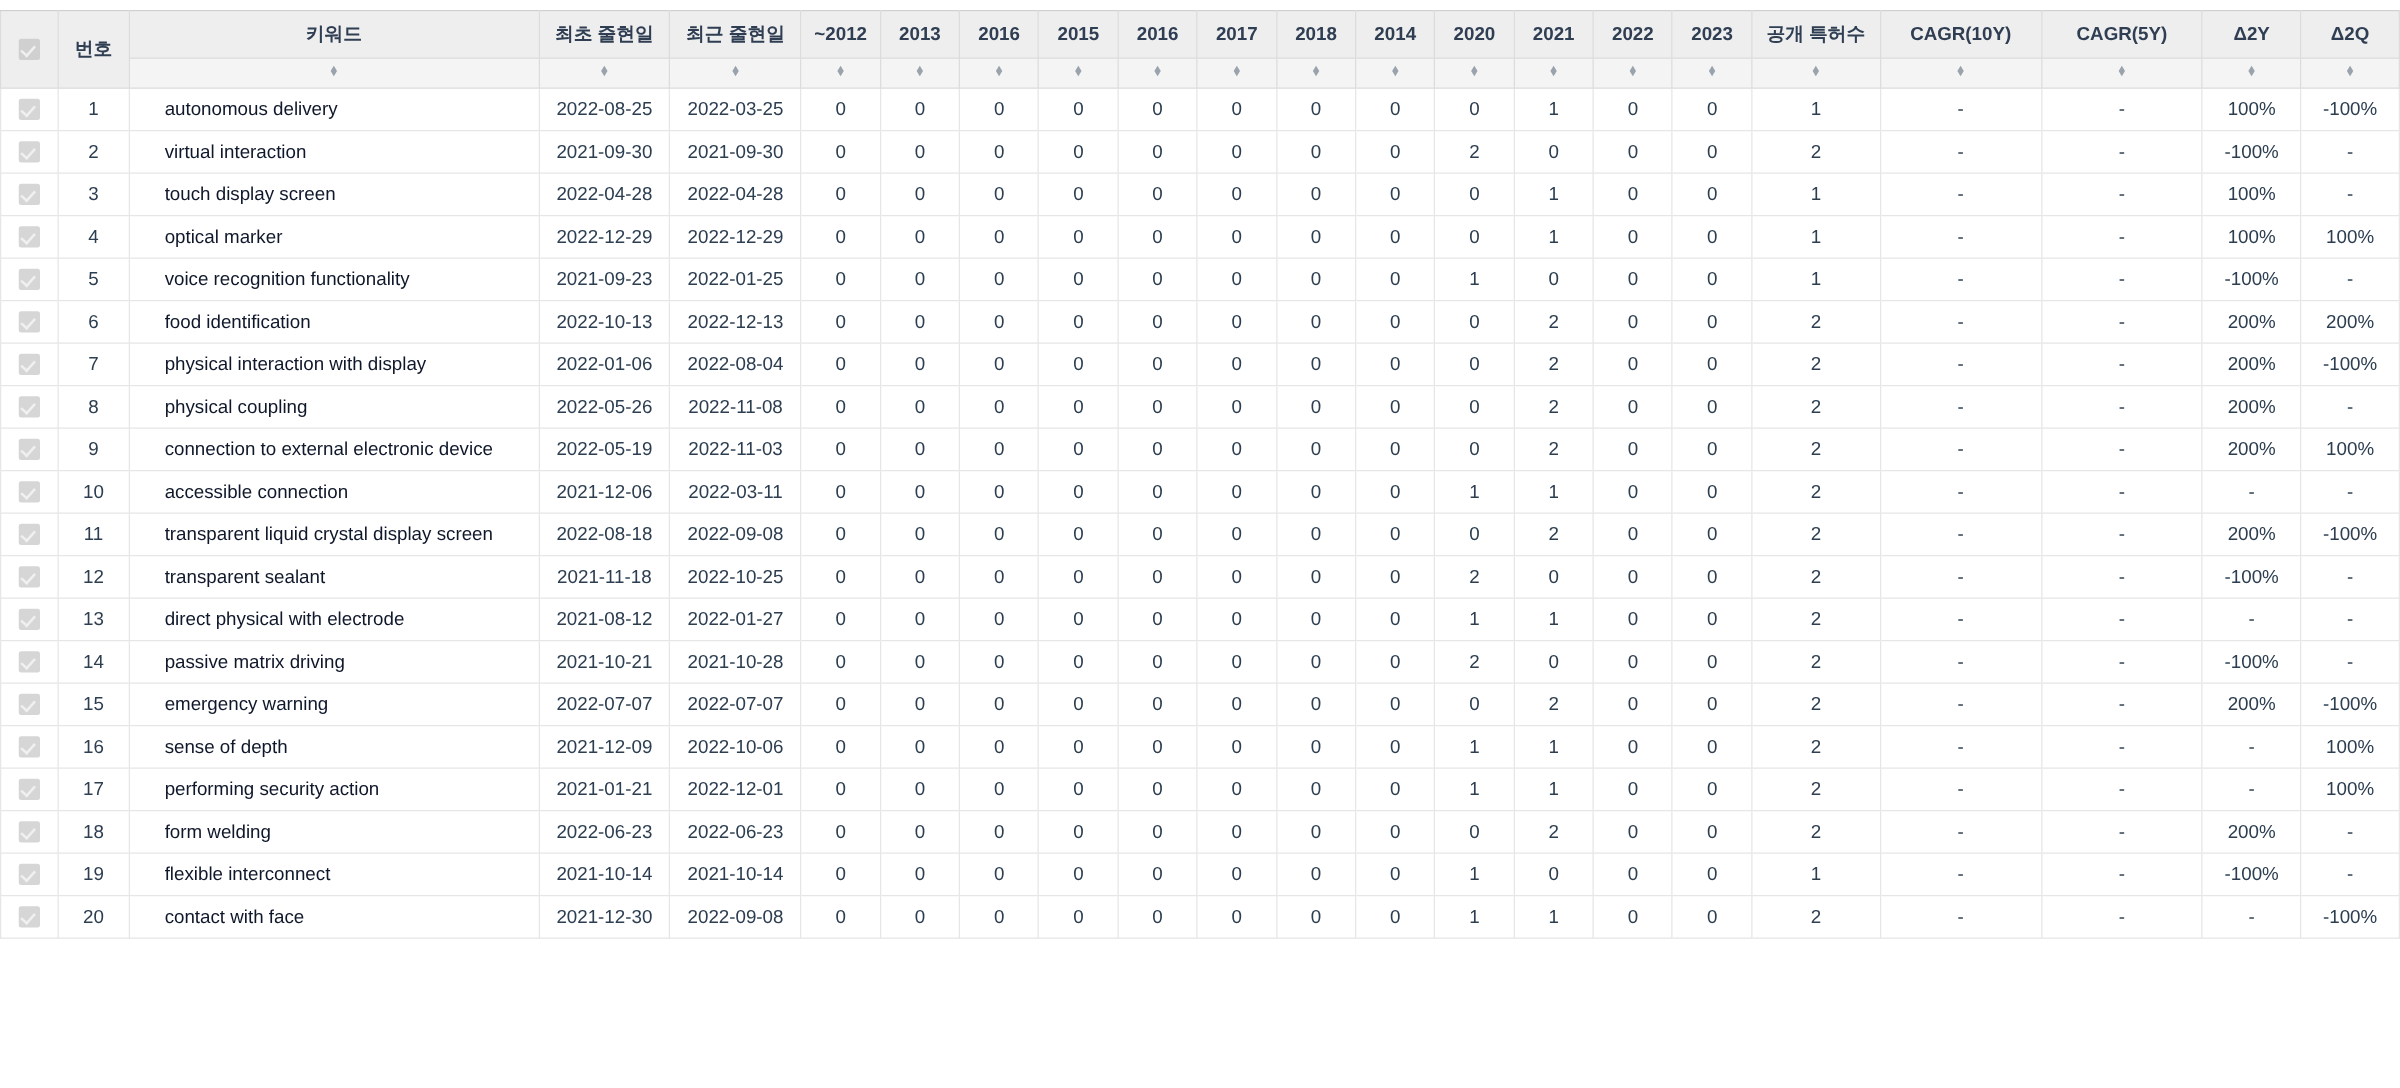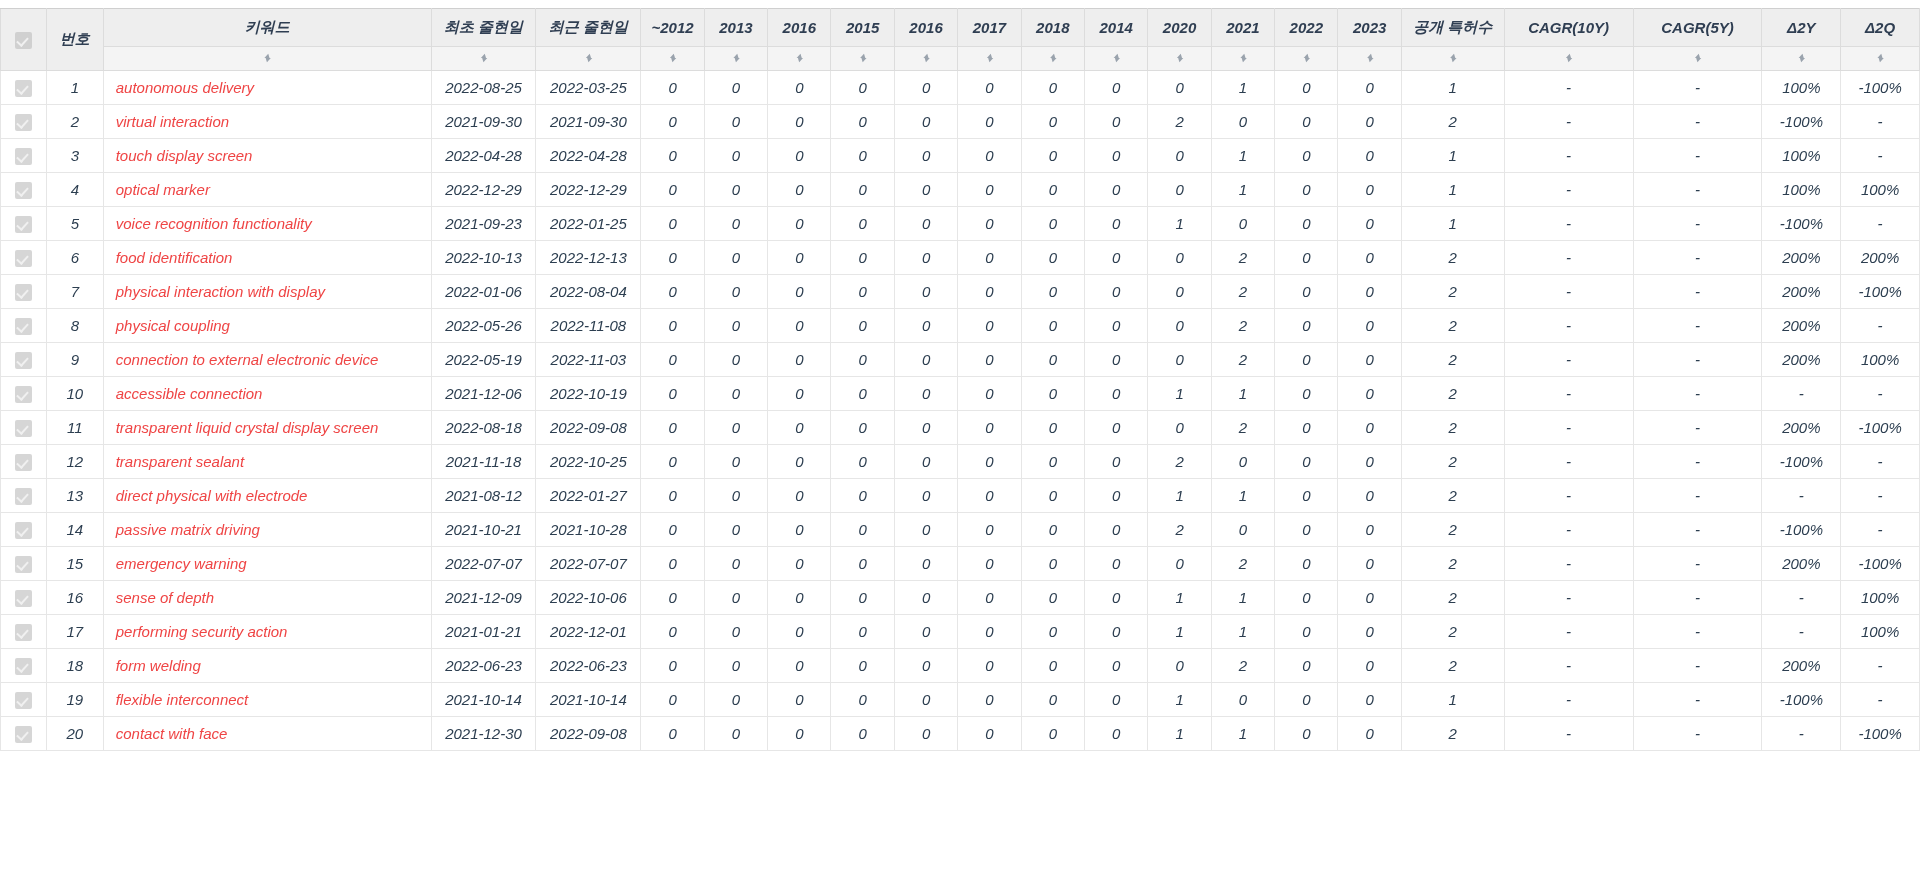--- a/index.html
+++ b/index.html
@@ -18,21 +18,20 @@
   .grid-wrap {
     width: 1920px;
     padding: 8px 0 0 0;
   }
   table.grid {
     border-collapse: collapse;
     width: 1920px;
     table-layout: fixed;
     font-size: 15px;
     color: #2c3e50;
-    font-style: italic;
   }
   table.grid col.c-check   { width: 42px; }
   table.grid col.c-no      { width: 52px; }
   table.grid col.c-kw      { width: 300px; }
   table.grid col.c-date    { width: 96px; }
   table.grid col.c-year    { width: 58px; }
   table.grid col.c-total   { width: 94px; }
   table.grid col.c-cagr    { width: 118px; }
   table.grid col.c-delta   { width: 72px; }
 
@@ -76,22 +75,22 @@
     text-align: center;
     vertical-align: middle;
     white-space: nowrap;
     font-size: 15px;
     color: #2c3e50;
     background: #ffffff;
     height: 32px;
   }
   tbody td.kw {
     text-align: left;
-    padding-left: 12px;
-    color: #ef4444;
+    padding-left: 28px;
+    color: #0f172a;
   }
   tbody td.num { color: #2c3e50; }
   tbody td.chk { padding: 0; }
 
   .cbox {
     display: inline-block;
     width: 17px;
     height: 17px;
     background: #d6d6d6;
     border-radius: 2px;
@@ -403,21 +402,21 @@
           <td class="num">-</td>
           <td class="num">-</td>
           <td class="num">200%</td>
           <td class="num">100%</td>
         </tr>
         <tr>
           <td class="chk"><span class="cbox"></span></td>
           <td class="num">10</td>
           <td class="kw">accessible connection</td>
           <td class="num">2021-12-06</td>
-          <td class="num">2022-10-19</td>
+          <td class="num">2022-03-11</td>
           <td class="num">0</td>
           <td class="num">0</td>
           <td class="num">0</td>
           <td class="num">0</td>
           <td class="num">0</td>
           <td class="num">0</td>
           <td class="num">0</td>
           <td class="num">0</td>
           <td class="num">1</td>
           <td class="num">1</td>

